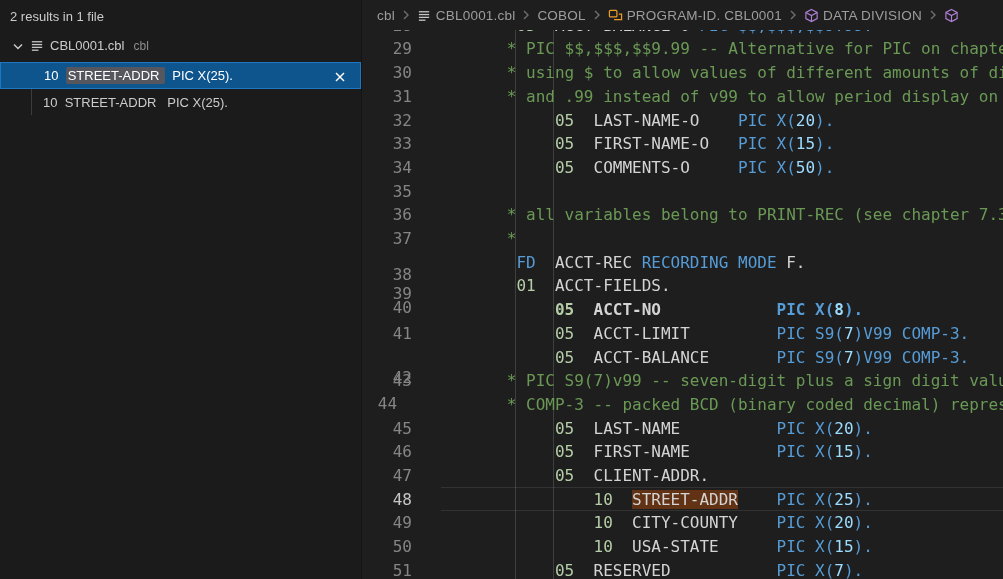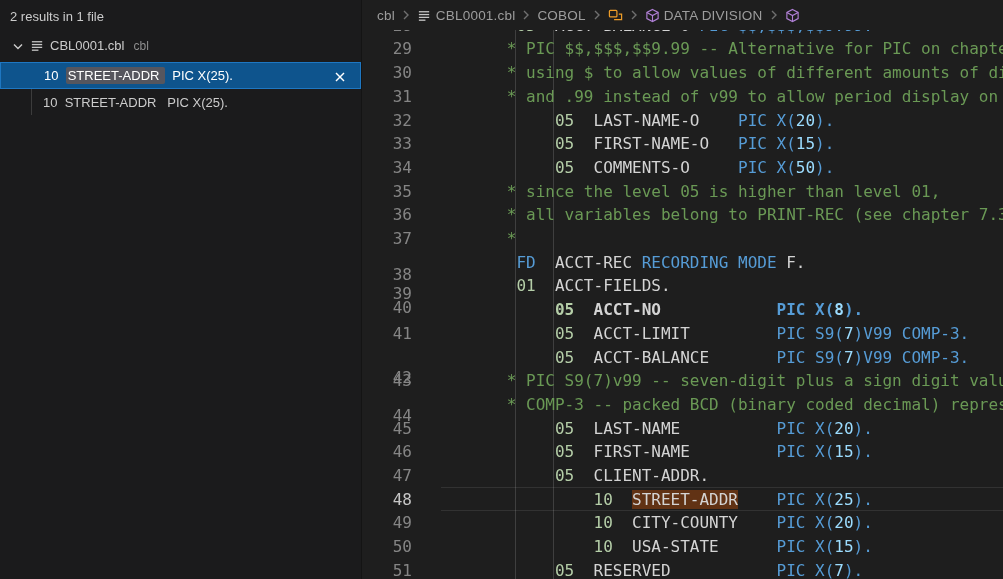--- a/index.html
+++ b/index.html
@@ -122,20 +122,21 @@
       </span>
       <span class="crumb">
         <span style="display: flex;">
           <svg width="15" height="15" viewBox="0 0 16 16">
             <g fill="none" stroke="#ee9d28" stroke-width="1.3">
               <rect x="1.5" y="2.5" width="8" height="7" rx="1"></rect>
               <path d="M6.5 12.5 h8 v-6 h-3"></path>
             </g>
           </svg>
         </span>
+        <span>PROGRAM-ID. CBL0001</span>
       </span>
       <span class="crumb-sep">
         <svg width="16" height="16" viewBox="0 0 16 16">
           <polyline points="6,4 10,8 6,12" fill="none" stroke="#6f6f6f" stroke-width="1.4"></polyline>
         </svg>
       </span>
       <span class="crumb">
         <span style="display: flex;">
           <svg width="15" height="15" viewBox="0 0 16 16">
             <g fill="none" stroke="#b180d7" stroke-width="1.2">
@@ -176,38 +177,38 @@
       <div class="code-line" style="top: 61.1px; height: 23.7px; line-height: 23.7px;"><span class="tk-id">      </span><span class="tk-cm">* using $ to allow values of different amounts of digits</span></div>
       <div class="gutter-num" style="top: 84.8px; height: 23.7px; line-height: 23.7px;">31</div>
       <div class="code-line" style="top: 84.8px; height: 23.7px; line-height: 23.7px;"><span class="tk-id">      </span><span class="tk-cm">* and .99 instead of v99 to allow period display on the</span></div>
       <div class="gutter-num" style="top: 108.5px; height: 23.7px; line-height: 23.7px;">32</div>
       <div class="code-line" style="top: 108.5px; height: 23.7px; line-height: 23.7px;"><span class="tk-id">           </span><span class="tk-num">05</span><span class="tk-id">  LAST-NAME-O    </span><span class="tk-kw">PIC X(</span><span class="tk-lb">20</span><span class="tk-kw">).</span></div>
       <div class="gutter-num" style="top: 132.2px; height: 23.7px; line-height: 23.7px;">33</div>
       <div class="code-line" style="top: 132.2px; height: 23.7px; line-height: 23.7px;"><span class="tk-id">           </span><span class="tk-num">05</span><span class="tk-id">  FIRST-NAME-O   </span><span class="tk-kw">PIC X(</span><span class="tk-lb">15</span><span class="tk-kw">).</span></div>
       <div class="gutter-num" style="top: 155.9px; height: 23.7px; line-height: 23.7px;">34</div>
       <div class="code-line" style="top: 155.9px; height: 23.7px; line-height: 23.7px;"><span class="tk-id">           </span><span class="tk-num">05</span><span class="tk-id">  COMMENTS-O     </span><span class="tk-kw">PIC X(</span><span class="tk-lb">50</span><span class="tk-kw">).</span></div>
       <div class="gutter-num" style="top: 179.6px; height: 23.7px; line-height: 23.7px;">35</div>
-      <div class="code-line" style="top: 179.6px; height: 23.7px; line-height: 23.7px;"><span class="tk-id">      </span><span class="tk-cm">* since the level 05 is higher than level 01,</span></div>
+      <div class="code-line" style="top: 179.6px; height: 23.7px; line-height: 23.7px;"><span class="tk-id">      </span></div>
       <div class="gutter-num" style="top: 203.3px; height: 23.7px; line-height: 23.7px;">36</div>
       <div class="code-line" style="top: 203.3px; height: 23.7px; line-height: 23.7px;"><span class="tk-id">      </span><span class="tk-cm">* all variables belong to PRINT-REC (see chapter 7.3)</span></div>
       <div class="gutter-num" style="top: 227px; height: 23.7px; line-height: 23.7px;">37</div>
       <div class="code-line" style="top: 227px; height: 23.7px; line-height: 23.7px;"><span class="tk-id">      </span><span class="tk-cm">*</span></div>
       <div class="gutter-num" style="top: 250.7px; height: 23.7px; line-height: 23.7px; margin-top: 12px;">38</div>
       <div class="code-line" style="top: 250.7px; height: 23.7px; line-height: 23.7px;"><span class="tk-id">       </span><span class="tk-kw">FD</span><span class="tk-id">  ACCT-REC </span><span class="tk-kw">RECORDING MODE </span><span class="tk-id">F.</span></div>
       <div class="gutter-num" style="top: 274.4px; height: 23.7px; line-height: 23.7px; margin-top: 8px;">39</div>
       <div class="code-line" style="top: 274.4px; height: 23.7px; line-height: 23.7px;"><span class="tk-id">       </span><span class="tk-num">01</span><span class="tk-id">  ACCT-FIELDS.</span></div>
       <div class="gutter-num" style="top: 296px; height: 23.7px; line-height: 23.7px;">40</div>
       <div class="code-line" style="top: 298.1px; height: 23.7px; line-height: 23.7px; font-weight: bold;"><span class="tk-id">           </span><span class="tk-num">05</span><span class="tk-id">  ACCT-NO            </span><span class="tk-kw">PIC X(</span><span class="tk-lb">8</span><span class="tk-kw">).</span></div>
       <div class="gutter-num" style="top: 321.8px; height: 23.7px; line-height: 23.7px;">41</div>
       <div class="code-line" style="top: 321.8px; height: 23.7px; line-height: 23.7px;"><span class="tk-id">           </span><span class="tk-num">05</span><span class="tk-id">  ACCT-LIMIT         </span><span class="tk-kw">PIC S9(</span><span class="tk-lb">7</span><span class="tk-kw">)V99 COMP-3.</span></div>
       <div class="gutter-num" style="top: 366px; height: 23.7px; line-height: 23.7px;">42</div>
       <div class="code-line" style="top: 345.5px; height: 23.7px; line-height: 23.7px;"><span class="tk-id">           </span><span class="tk-num">05</span><span class="tk-id">  ACCT-BALANCE       </span><span class="tk-kw">PIC S9(</span><span class="tk-lb">7</span><span class="tk-kw">)V99 COMP-3.</span></div>
       <div class="gutter-num" style="top: 369.2px; height: 23.7px; line-height: 23.7px;">43</div>
       <div class="code-line" style="top: 369.2px; height: 23.7px; line-height: 23.7px;"><span class="tk-id">      </span><span class="tk-cm">* PIC S9(7)v99 -- seven-digit plus a sign digit value</span></div>
-      <div class="gutter-num" style="top: 404px; height: 23.7px; line-height: 23.7px;">44</div>
+      <div class="gutter-num" style="top: 392px; height: 23.7px; line-height: 23.7px; text-align: center;">44</div>
       <div class="code-line" style="top: 392.9px; height: 23.7px; line-height: 23.7px;"><span class="tk-id">      </span><span class="tk-cm">* COMP-3 -- packed BCD (binary coded decimal) represents</span></div>
       <div class="gutter-num" style="top: 416.6px; height: 23.7px; line-height: 23.7px;">45</div>
       <div class="code-line" style="top: 416.6px; height: 23.7px; line-height: 23.7px;"><span class="tk-id">           </span><span class="tk-num">05</span><span class="tk-id">  LAST-NAME          </span><span class="tk-kw">PIC X(</span><span class="tk-lb">20</span><span class="tk-kw">).</span></div>
       <div class="gutter-num" style="top: 440.3px; height: 23.7px; line-height: 23.7px;">46</div>
       <div class="code-line" style="top: 440.3px; height: 23.7px; line-height: 23.7px;"><span class="tk-id">           </span><span class="tk-num">05</span><span class="tk-id">  FIRST-NAME         </span><span class="tk-kw">PIC X(</span><span class="tk-lb">15</span><span class="tk-kw">).</span></div>
       <div class="gutter-num" style="top: 464px; height: 23.7px; line-height: 23.7px;">47</div>
       <div class="code-line" style="top: 464px; height: 23.7px; line-height: 23.7px;"><span class="tk-id">           </span><span class="tk-num">05</span><span class="tk-id">  CLIENT-ADDR.</span></div>
       <div class="gutter-num active" style="top: 487.7px; height: 23.7px; line-height: 23.7px;">48</div>
       <div class="code-line" style="top: 487.7px; height: 23.7px; line-height: 23.7px;"><span class="tk-id">               </span><span class="tk-num">10</span><span class="tk-id">  </span><span class="tk-match">STREET-ADDR</span><span class="tk-id">    </span><span class="tk-kw">PIC X(</span><span class="tk-lb">25</span><span class="tk-kw">).</span></div>
       <div class="gutter-num" style="top: 511.4px; height: 23.7px; line-height: 23.7px;">49</div>

